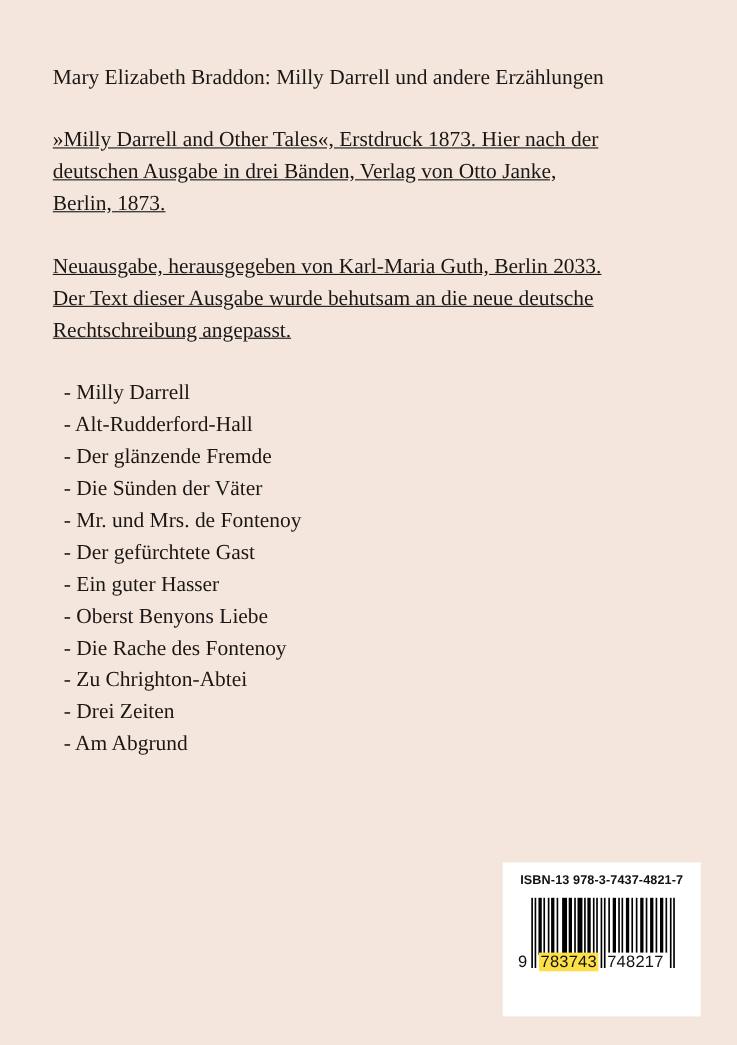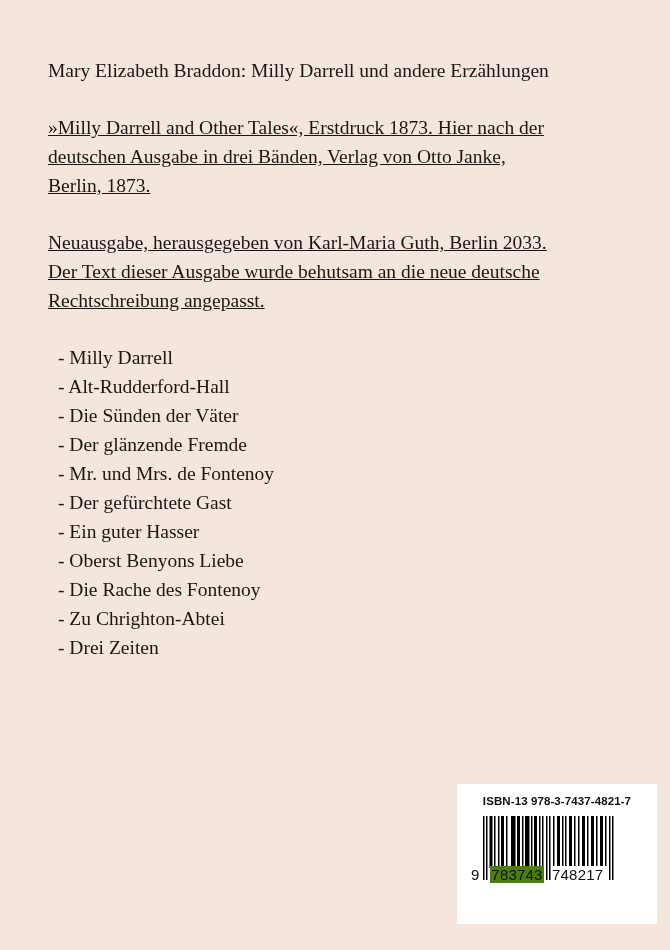--- a/index.html
+++ b/index.html
@@ -41,21 +41,21 @@
       padding: 0;
     }
     .toc-list li {
       white-space: nowrap;
       height: 29px;
     }
     .isbn-box {
       position: absolute;
       left: 457px;
       top: 784px;
-      width: 200px;
+      width: 180px;
       height: 140px;
       background: #ffffff;
     }
     .isbn-label {
       position: absolute;
       left: 0;
       right: 0;
       top: 11px;
       text-align: center;
       font-family: "Liberation Sans", "DejaVu Sans", sans-serif;
@@ -89,29 +89,30 @@
 
   <div class="para">
     <span class="para-line">Neuausgabe, herausgegeben von Karl-Maria Guth, Berlin 2033.</span>
     <span class="para-line">Der Text dieser Ausgabe wurde behutsam an die neue deutsche</span>
     <span class="para-line">Rechtschreibung angepasst.</span>
   </div>
 
   <ul class="toc-list">
     <li>- Milly Darrell</li>
     <li>- Alt-Rudderford-Hall</li>
+    <li>- Der glänzende Fremde</li>
     <li>- Die Sünden der Väter</li>
-    <li>- Der glänzende Fremde</li>
     <li>- Mr. und Mrs. de Fontenoy</li>
     <li>- Der gefürchtete Gast</li>
     <li>- Ein guter Hasser</li>
     <li>- Oberst Benyons Liebe</li>
     <li>- Die Rache des Fontenoy</li>
     <li>- Zu Chrighton-Abtei</li>
     <li>- Drei Zeiten</li>
+    <li>- Am Abgrund</li>
   </ul>
 </div>
 
 <div class="isbn-box">
   <div class="isbn-label">ISBN-13 978-3-7437-4821-7</div>
   <div class="barcode">
     <svg width="158" height="72" viewBox="0 0 158 72" xmlns="http://www.w3.org/2000/svg">
 
       <rect x="12" y="0" width="1.5" height="64" fill="#000"></rect>
       <rect x="15" y="0" width="1.5" height="64" fill="#000"></rect>
@@ -144,16 +145,16 @@
       <rect x="116" y="0" width="1.5" height="52" fill="#000"></rect>
       <rect x="120" y="0" width="3" height="52" fill="#000"></rect>
       <rect x="125" y="0" width="1.5" height="52" fill="#000"></rect>
       <rect x="129" y="0" width="3" height="52" fill="#000"></rect>
       <rect x="134" y="0" width="1.5" height="52" fill="#000"></rect>
 
       <rect x="138" y="0" width="1.5" height="64" fill="#000"></rect>
       <rect x="141" y="0" width="1.5" height="64" fill="#000"></rect>
     </svg>
     <span style="position:absolute;left:0;top:50px;font-family:'Liberation Sans','DejaVu Sans',sans-serif;font-size:15px;color:#111;">9</span>
-    <span style="position:absolute;left:19px;top:50px;width:54px;text-align:center;background:#4d7c0f;font-family:'Liberation Sans','DejaVu Sans',sans-serif;font-size:15px;color:#111;letter-spacing:0.2px;">783743</span>
+    <span style="position:absolute;left:19px;top:50px;width:54px;text-align:center;background:#fde047;font-family:'Liberation Sans','DejaVu Sans',sans-serif;font-size:15px;color:#111;letter-spacing:0.2px;">783743</span>
     <span style="position:absolute;left:81px;top:50px;width:55px;background:#fff;font-family:'Liberation Sans','DejaVu Sans',sans-serif;font-size:15px;color:#111;letter-spacing:0.2px;">748217</span>
   </div>
 </div>
 
 </body></html>

